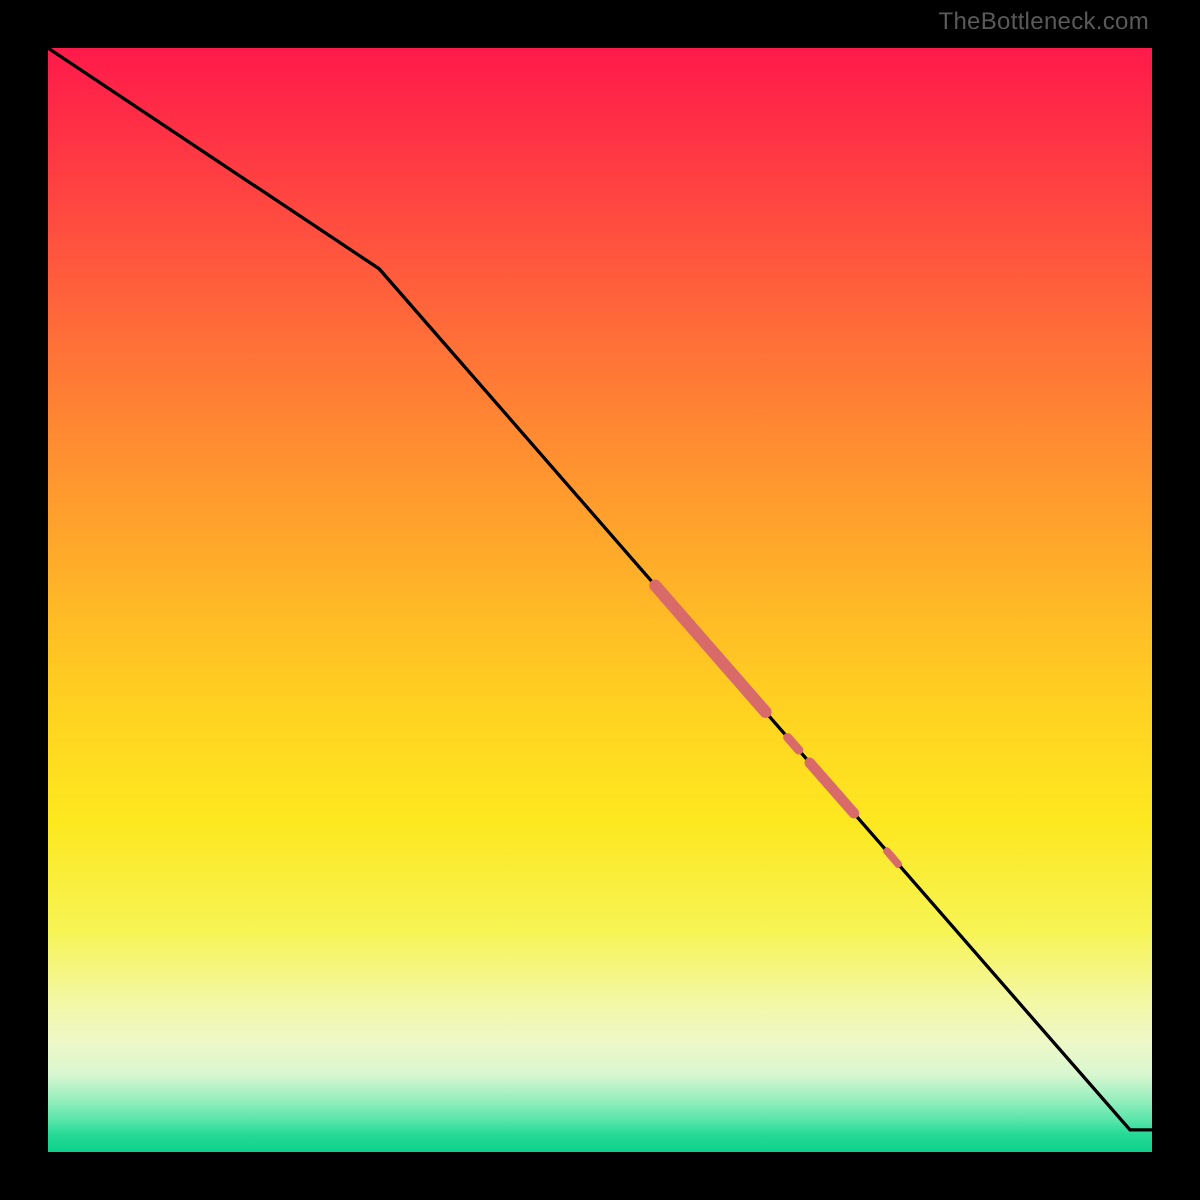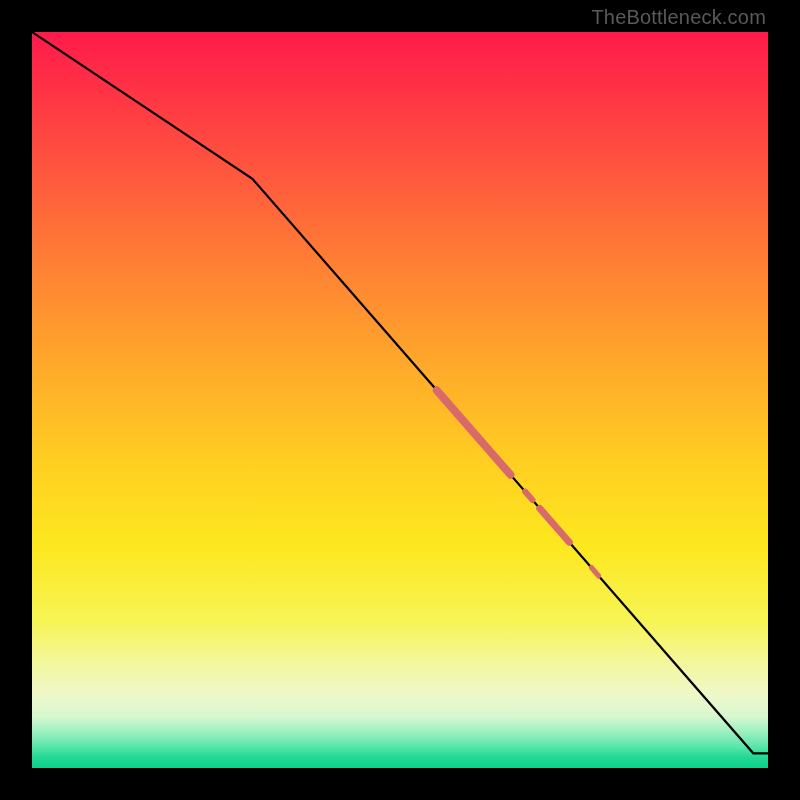--- a/index.html
+++ b/index.html
@@ -39,21 +39,21 @@
       #5de6ac 97%,
       #22d994 98.5%,
       #0fd18b 100%
     );
   }
   .attrib {
     position: absolute;
     top: 6px;
     right: 34px;
     color: #5a5a5a;
-    font-size: 20px;
+    font-size: 16px;
     font-weight: 500;
     letter-spacing: 0.2px;
   }
   svg.curve {
     position: absolute;
     left: 0;
     top: 0;
     width: 736px;
     height: 736px;
   }

